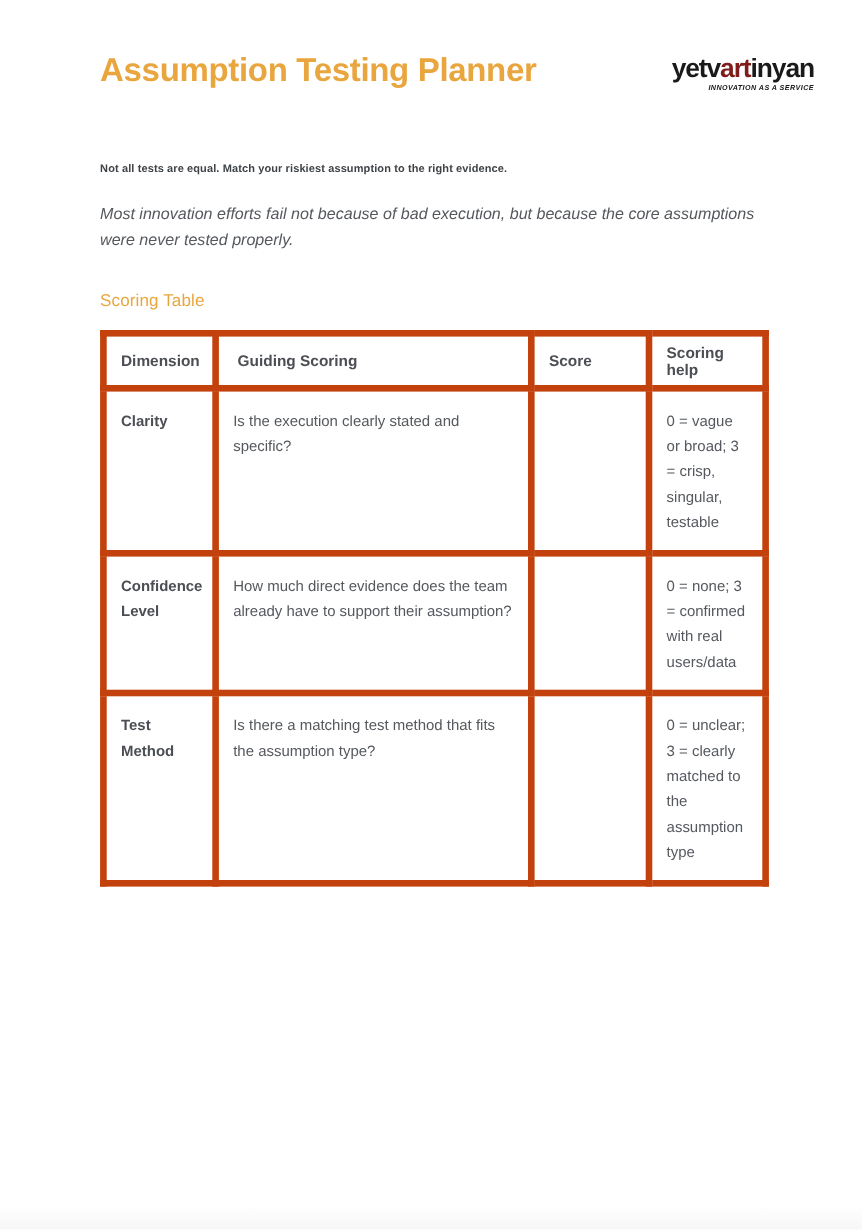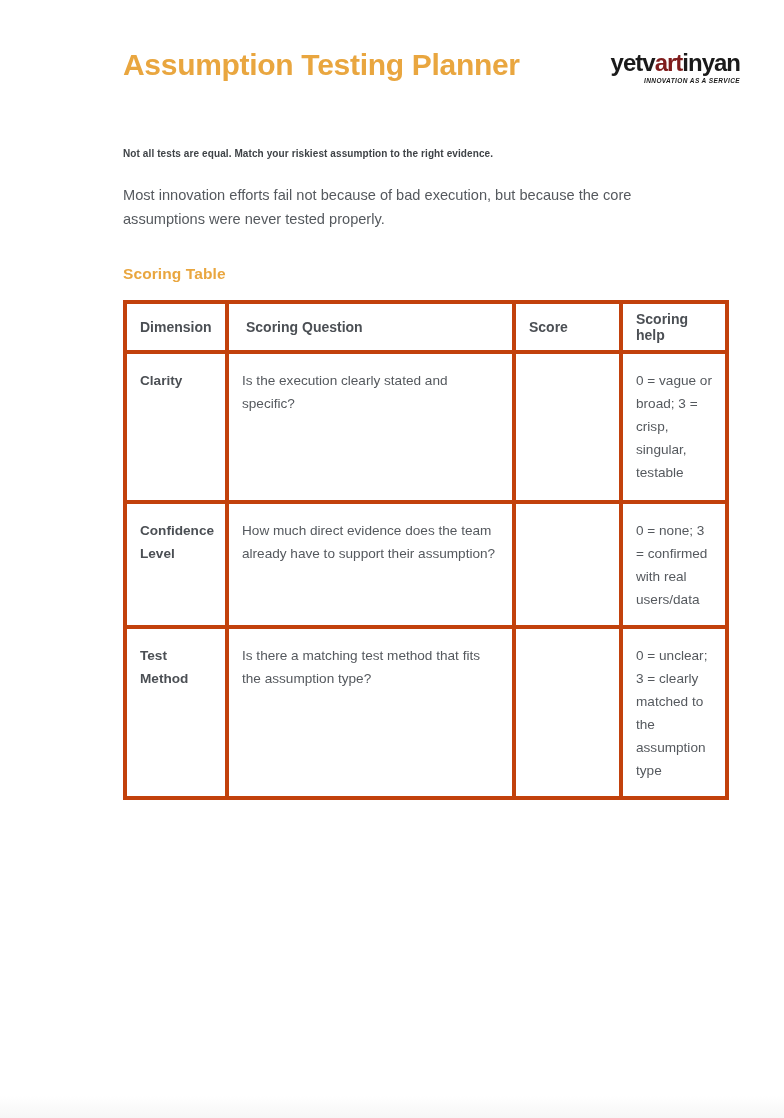--- a/index.html
+++ b/index.html
@@ -9,21 +9,20 @@
   .page {
     position: relative;
     width: 784px;
     height: 1118px;
     background: #ffffff;
     overflow: hidden;
   }
 
   .content {
     padding: 46px 91px 0 91px;
-    margin-left: 32px;
   }
 
   
   .header-row {
     display: flex;
     justify-content: space-between;
     align-items: flex-start;
   }
   .doc-title {
     font-size: 30px;
@@ -63,40 +62,41 @@
     font-weight: bold;
     color: #3F4347;
     letter-spacing: 0.1px;
   }
   .para {
     margin-top: 25px;
     font-size: 14.6px;
     color: #55595E;
     line-height: 1.62;
     max-width: 605px;
+    font-style: italic;
   }
 
   
   .section-heading {
     margin-top: 34px;
     font-size: 15.5px;
-    font-weight: bold;
+    font-weight: normal;
     color: #E9A63F;
     letter-spacing: 0.1px;
   }
 
   
   table.scoring {
     margin-top: 17px;
     border-collapse: collapse;
     table-layout: fixed;
     width: 602px;
   }
   table.scoring th, table.scoring td {
-    border: 4px solid #c2410c;
+    border: 6px solid #c2410c;
     text-align: left;
     font-weight: normal;
     vertical-align: top;
     color: #55595E;
   }
   table.scoring col.c1 { width: 102px; }
   table.scoring col.c2 { width: 287px; }
   table.scoring col.c3 { width: 107px; }
   table.scoring col.c4 { width: 106px; }
 
@@ -154,21 +154,21 @@
     <table class="scoring">
       <colgroup>
         <col class="c1">
           <col class="c2">
           <col class="c3">
           <col class="c4">
       </colgroup>
       <thead>
         <tr>
           <th>Dimension</th>
-          <th class="q">Scoring Question</th>
+          <th class="q">Guiding Scoring</th>
           <th>Score</th>
           <th>Scoring help</th>
         </tr>
       </thead>
       <tbody id="scoring-body">
           <tr class="r1">
     <td class="dim">Clarity</td>
     <td>Is the execution clearly stated and specific?</td>
     <td></td>
     <td>0 = vague or broad; 3 = crisp, singular, testable</td>

